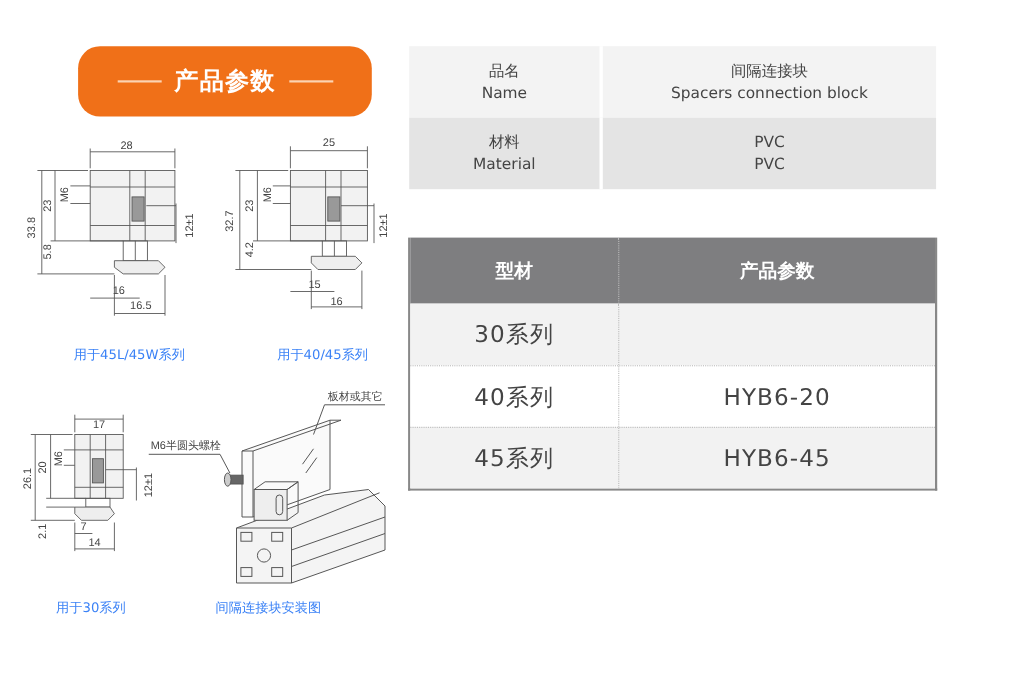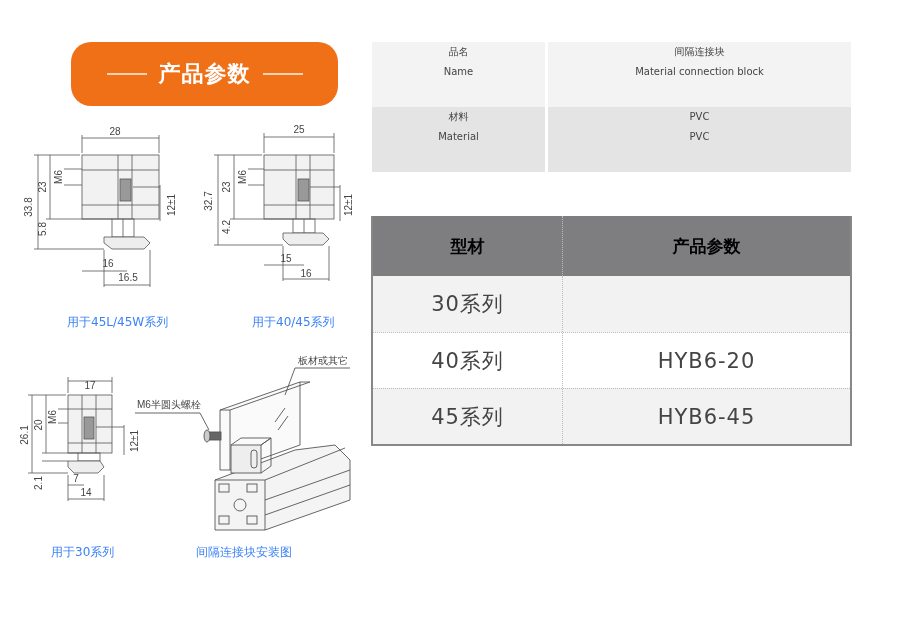--- a/index.html
+++ b/index.html
@@ -7,28 +7,28 @@
 
   .banner { position: absolute; left: 71px; top: 42px; width: 267px; height: 64px; background: #f07018; display: flex; align-items: center; justify-content: center; border-radius: 20px; }
   .banner .line { width: 40px; height: 2px; background: #fbd3b2; margin: 0 12px; }
   .banner .title { color: #fff; font-size: 22px; font-weight: bold; letter-spacing: 1px; }
 
   
   .info { position: absolute; left: 372px; top: 42px; width: 479px; }
   .info .row { display: flex; height: 65px; }
   .info .row.r1 { background: #f3f3f3; }
   .info .row.r2 { background: #e4e4e4; }
-  .info .cell { display: flex; flex-direction: column; align-items: center; justify-content: flex-start; font-size: 10px; color: #444; line-height: 20px; }
+  .info .cell { display: flex; flex-direction: column; align-items: center; justify-content: center; font-size: 14px; color: #444; line-height: 20px; }
   .info .c1 { width: 176px; border-right: 3px solid #fff; }
   .info .c2 { flex: 1; }
 
   
   .order { position: absolute; left: 371px; top: 216px; width: 481px; height: 230px; border: 2px solid #888; border-top: none; }
   .order .head { display: flex; height: 60px; background: #7e7e80; }
-  .order .head .cell { color: #000000; font-weight: bold; font-size: 17px; }
+  .order .head .cell { color: #ffffff; font-weight: bold; font-size: 17px; }
   .order .cell { display: flex; align-items: center; justify-content: center; }
   .order .c1 { width: 190px; border-right: 1px dotted #bbb; }
   .order .c2 { flex: 1; }
   .order .brow { display: flex; height: 56px; font-size: 21px; color: #444; letter-spacing: 1px; }
   .order .brow.alt { background: #f2f2f2; }
   .order .brow.white { background: #fff; }
   .order .brow + .brow { border-top: 1px dotted #bbb; }
   .order .head .c1 { border-right: 1px dotted #bbb; }
 
   .drawing { position: absolute; }
@@ -45,21 +45,21 @@
 </div>
 
 <div class="info">
   <div class="row r1">
     <div class="cell c1">
       <span>品名</span>
       <span>Name</span>
     </div>
     <div class="cell c2">
       <span>间隔连接块</span>
-      <span>Material connection block</span>
+      <span>Spacers connection block</span>
     </div>
   </div>
   <div class="row r2">
     <div class="cell c1">
       <span>材料</span>
       <span>Material</span>
     </div>
     <div class="cell c2">
       <span>PVC</span>
       <span>PVC</span>

